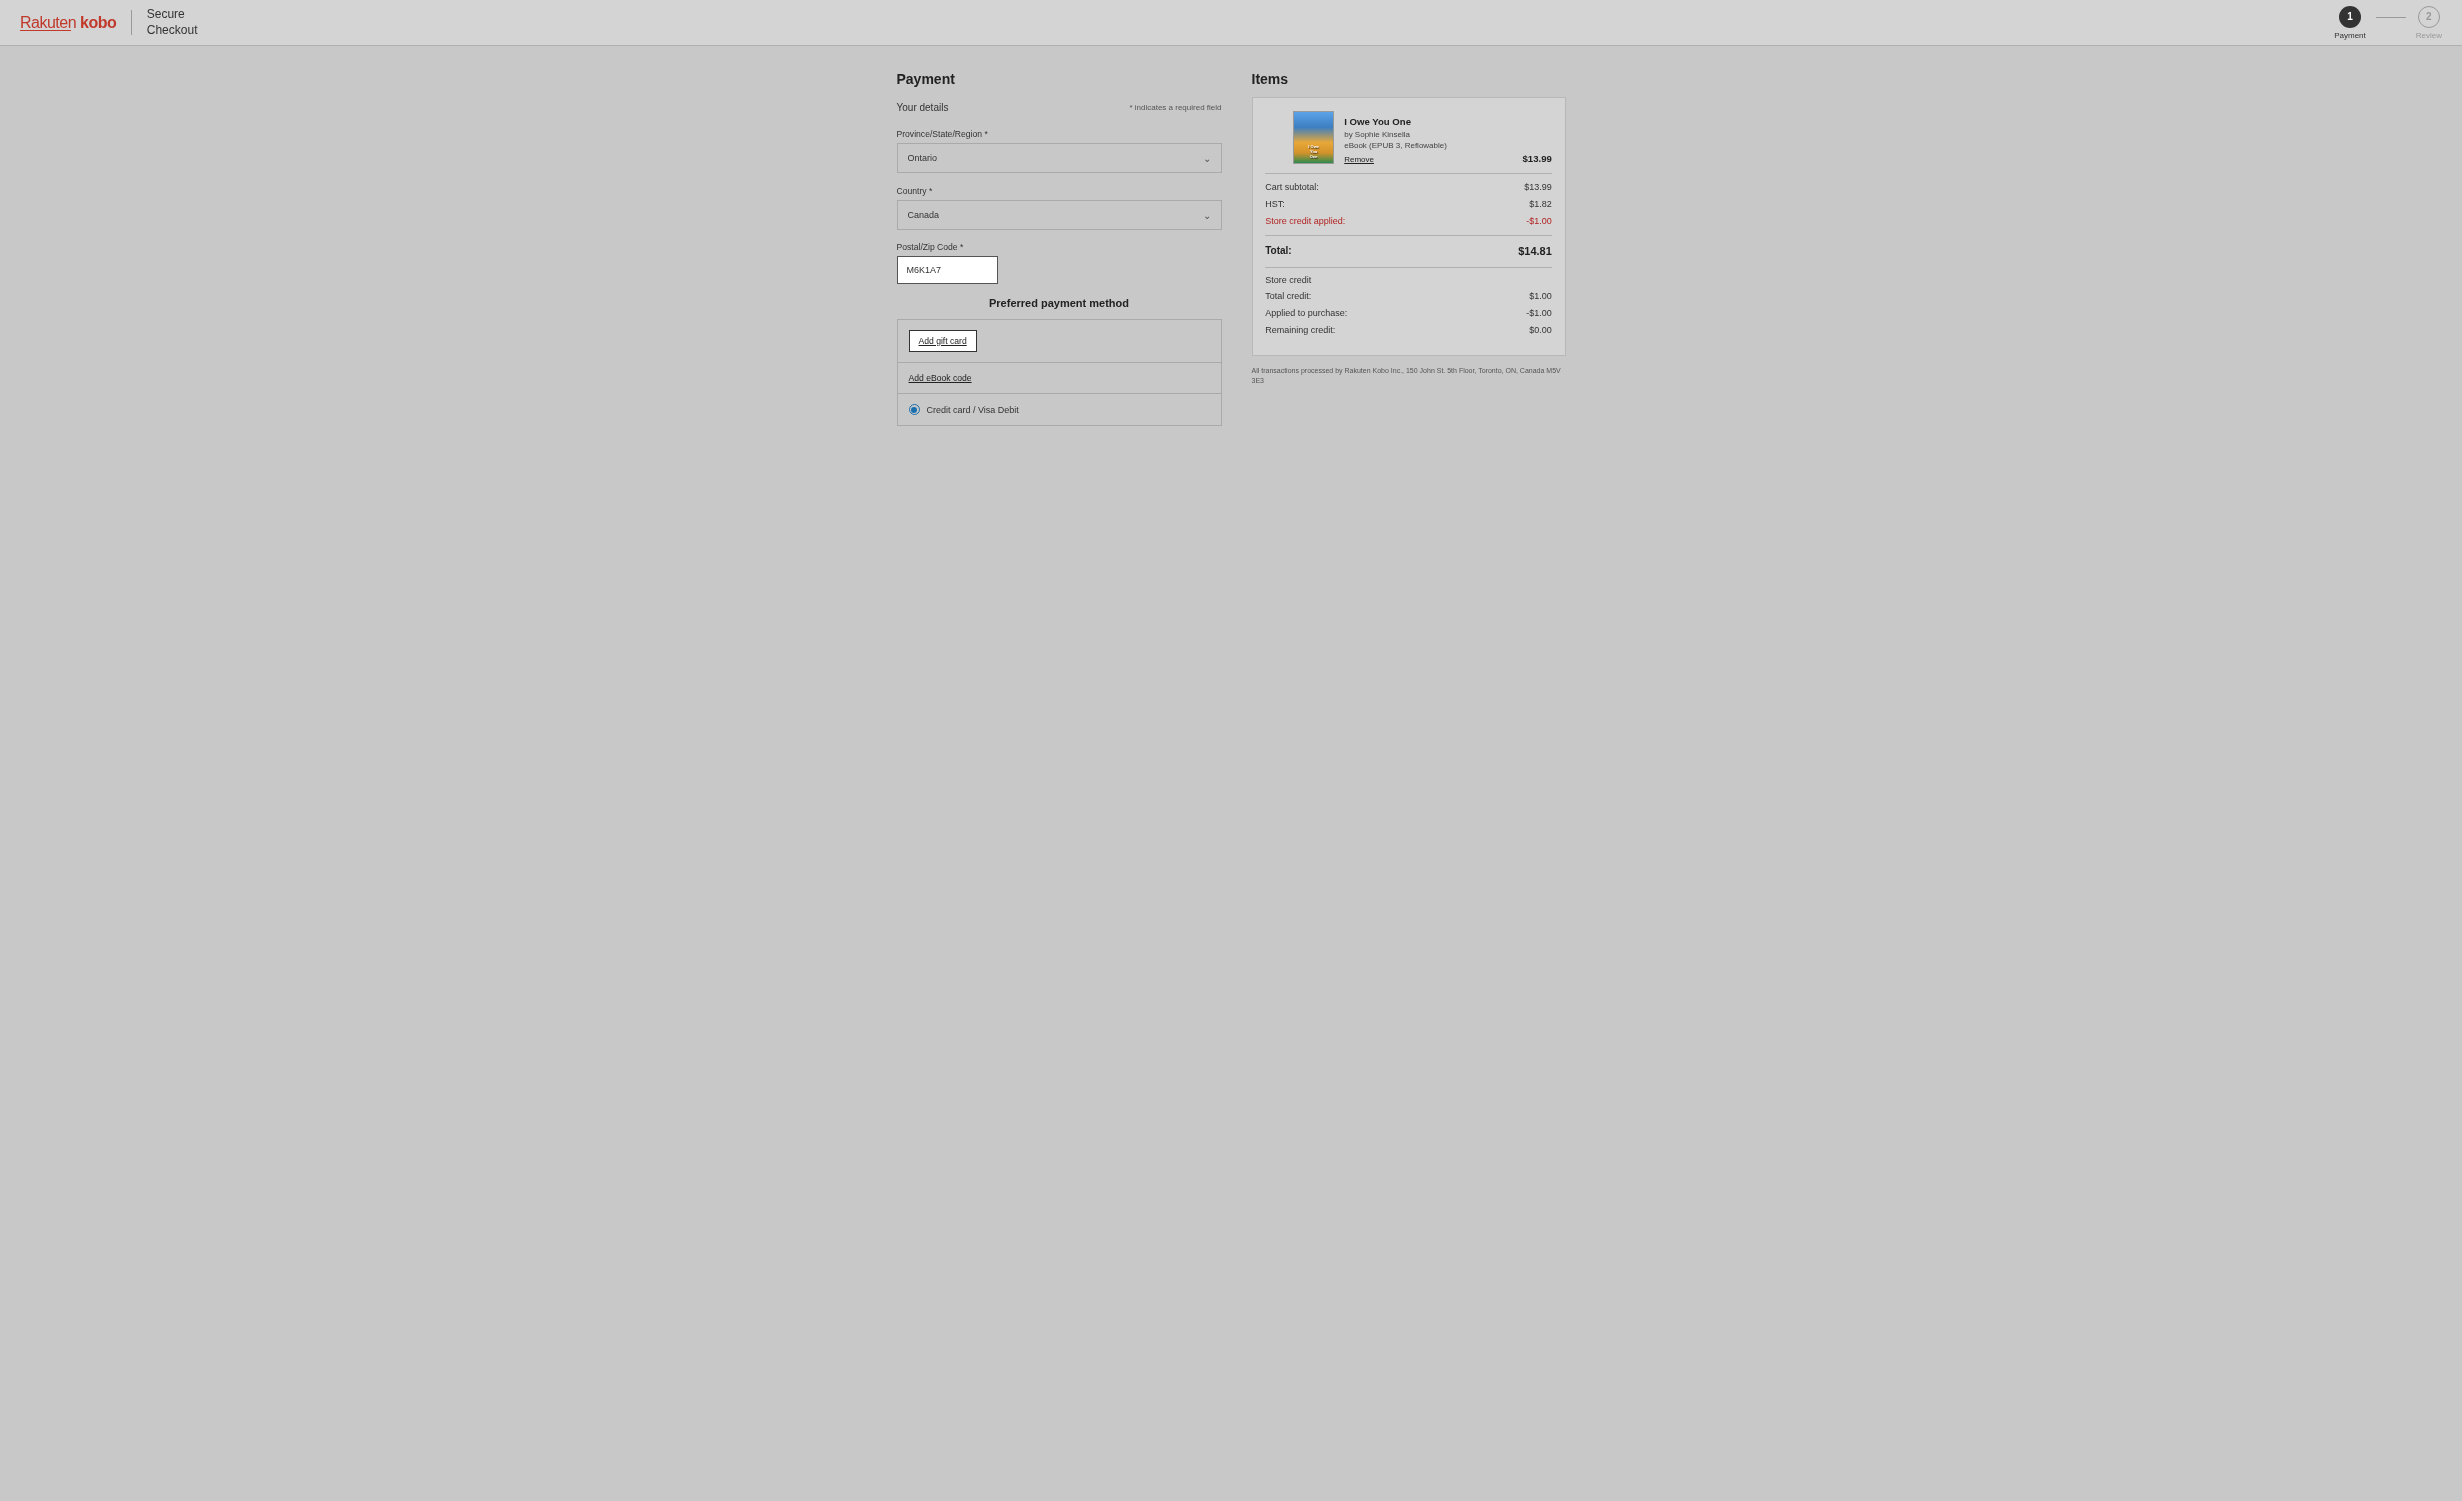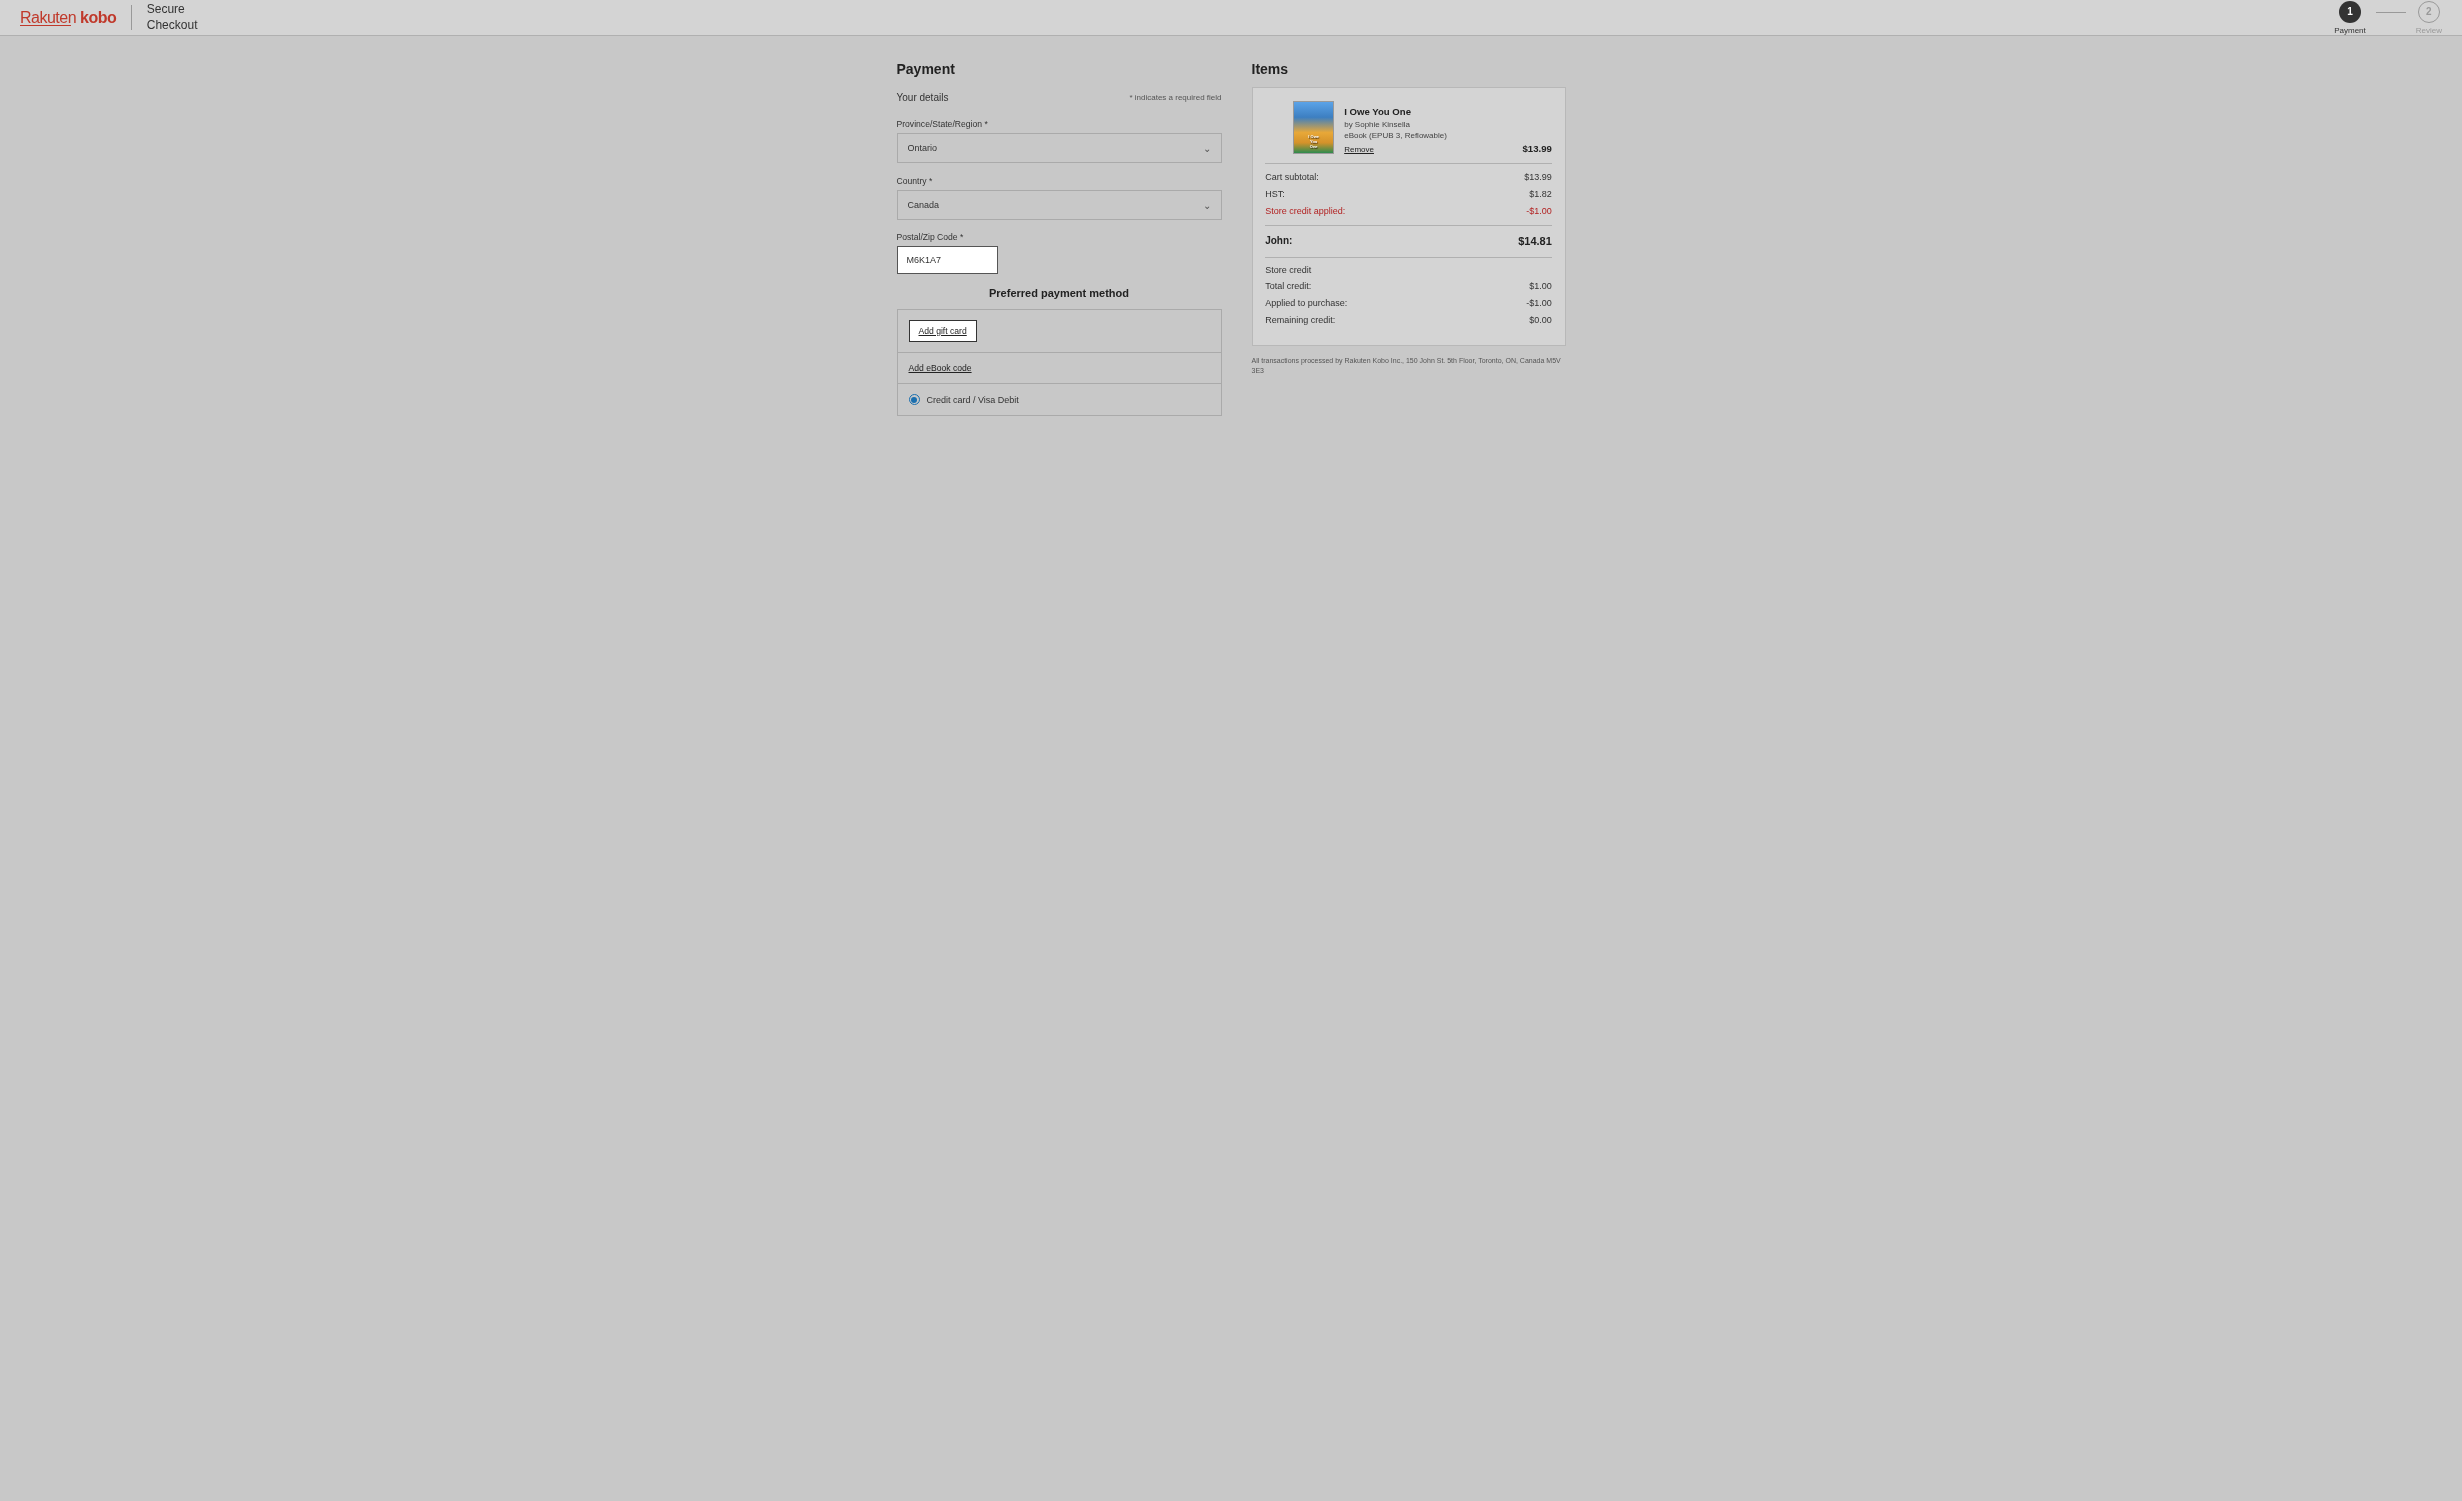--- a/index.html
+++ b/index.html
@@ -9,21 +9,21 @@
       min-height: 100vh;
     }
 
     
     .header {
       background: #d4d4d4;
       border-bottom: 0.5px solid #b0b0b0;
       display: flex;
       align-items: center;
       padding: 17px 20px;
-      height: 36px;
+      height: 46px;
     }
     .header-logo {
       display: flex;
       align-items: center;
     }
     .logo-text {
       font-size: 16px;
       font-weight: bold;
       color: #c0392b;
       letter-spacing: -0.5px;
@@ -491,21 +491,21 @@
       </div>
 
       <div class="summary-row">
         <span class="summary-label store-credit">Store credit applied:</span>
         <span class="summary-value store-credit">-$1.00</span>
       </div>
 
       <div class="divider"></div>
 
       <div class="summary-row">
-        <span class="summary-label bold">John:</span>
+        <span class="summary-label bold">Total:</span>
         <span class="summary-value bold">$14.81</span>
       </div>
 
       <div class="store-credit-section">
         <div class="store-credit-title">Store credit</div>
 
         <div class="summary-row">
           <span class="summary-label">Total credit:</span>
           <span class="summary-value">$1.00</span>
         </div>

